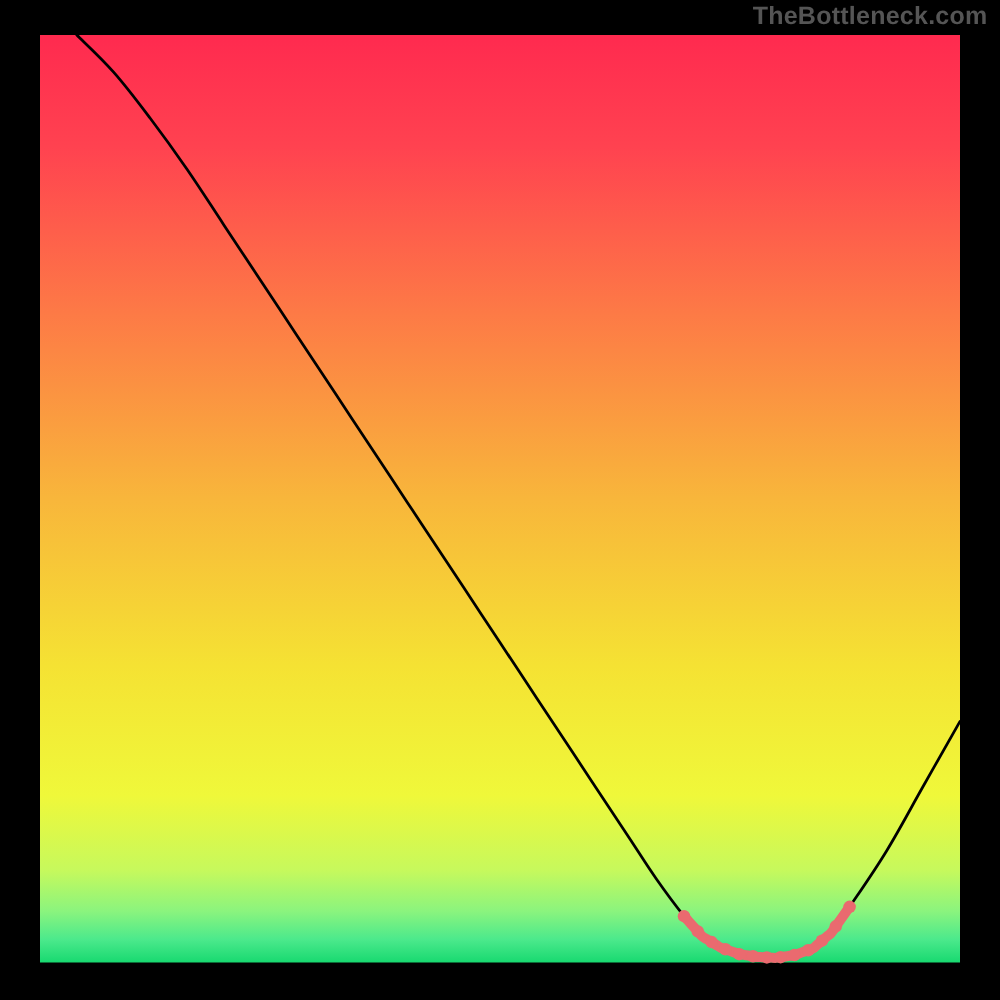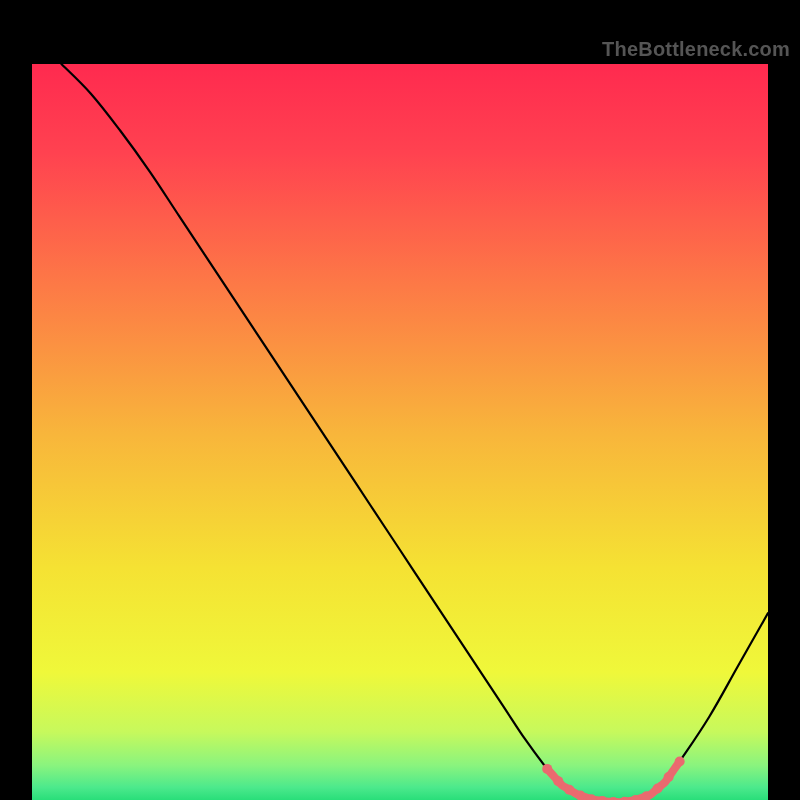--- a/index.html
+++ b/index.html
@@ -8,21 +8,20 @@
     width: 800px;
     height: 800px;
     background: #000000;
     overflow: hidden;
     font-family: Arial, Helvetica, sans-serif;
   }
   .container {
     position: relative;
     width: 800px;
     height: 568px;
-    margin-top: 36px;
   }
   .watermark {
     position: absolute;
     top: 2px;
     right: 10px;
     color: #555555;
     font-size: 20px;
     font-weight: 600;
     letter-spacing: 0.2px;
     z-index: 10;

